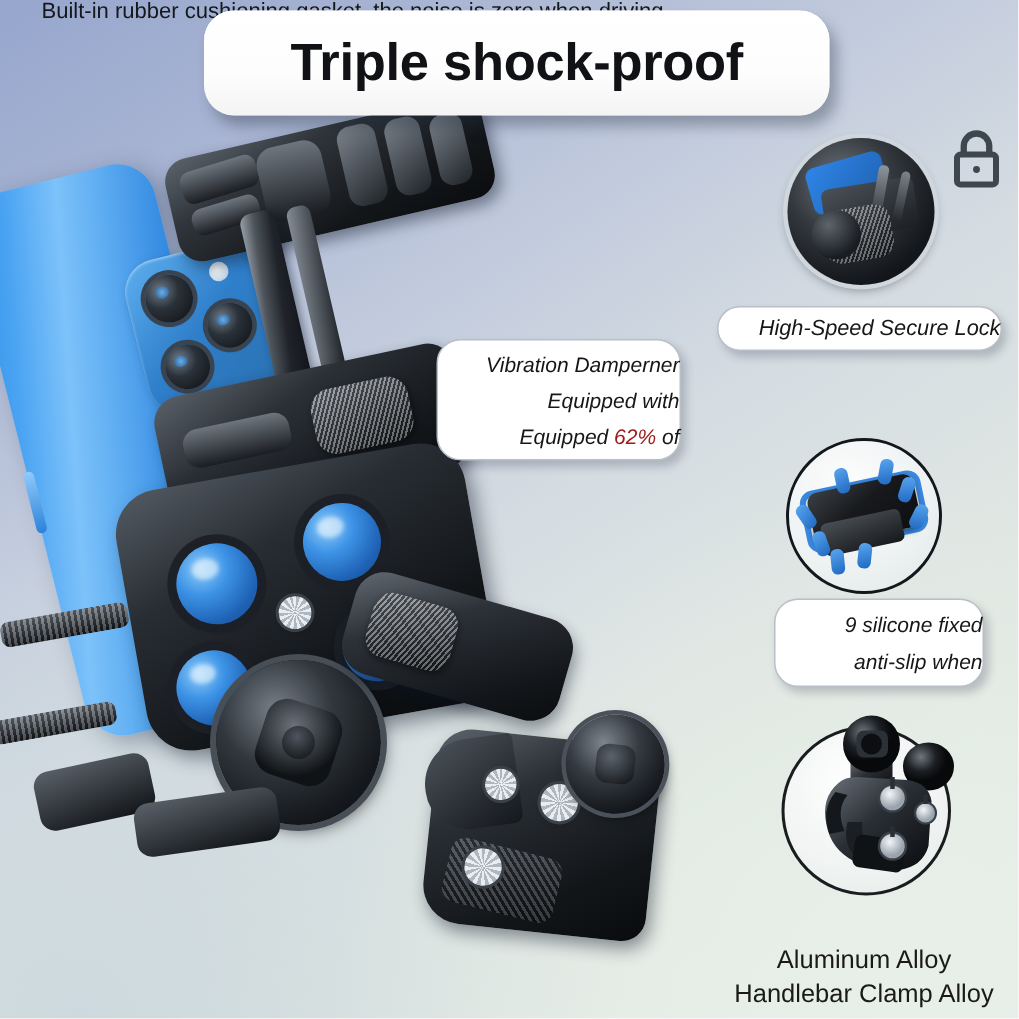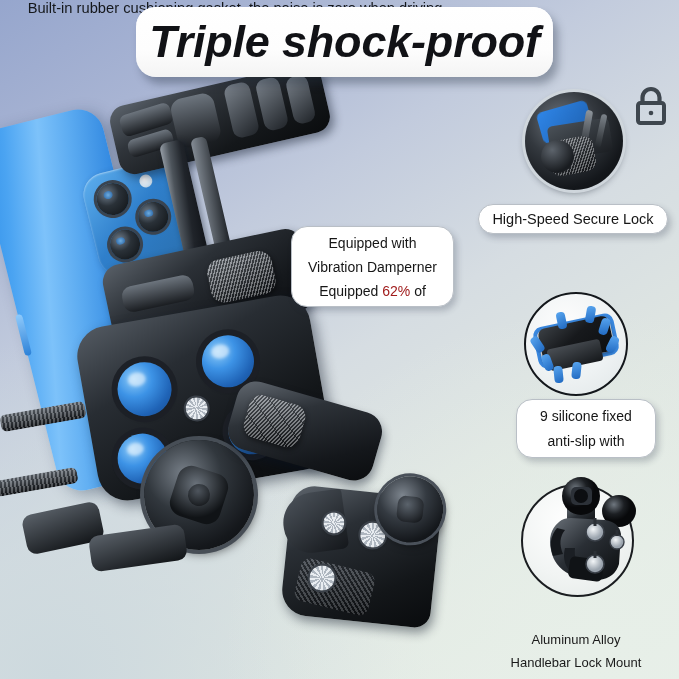--- a/index.html
+++ b/index.html
@@ -19,52 +19,52 @@
 
   
   .title-pill{
     position:absolute;left:136px;top:7px;width:417px;height:70px;
     background:linear-gradient(180deg,#ffffff 0%,#fdfdfd 60%,#f4f4f4 100%);
     border-radius:20px;
     box-shadow:5px 7px 9px rgba(30,40,60,.34), 0 1px 0 #fff inset;
     display:flex;align-items:center;justify-content:center;
   }
   .title-pill .txt{
-    font-size:45px;font-weight:bold;color:#111216;letter-spacing:-.2px;
+    font-size:35px;font-weight:bold;color:#111216;letter-spacing:-.2px;
     white-space:nowrap;
-    font-style:italic;
   }
 
   
   .callout{
     position:absolute;
     background:#ffffff;
     border:1px solid #b9bfc6;
     border-radius:14px;
     box-shadow:3px 4px 6px rgba(40,50,70,.24);
-    display:flex;flex-direction:column;align-items:center;justify-content:center;
+    display:flex;flex-direction:column;align-items:flex-end;justify-content:center;
     color:#161616;
     text-align:center;
+    font-style:italic;
   }
   .callout .line{font-size:14.5px;line-height:23px;white-space:nowrap;}
   .red{color:#a01c1c;}
 
   #vib-callout{left:291px;top:226px;width:161px;height:79px;border-radius:16px;}
   #vib-callout .line{font-size:14px;line-height:24px;}
 
   #lock-callout{left:478px;top:204px;width:188px;height:28px;border-radius:15px;}
   #lock-callout .line{font-size:14.5px;}
 
   #jaws-callout{left:516px;top:399px;width:138px;height:57px;border-radius:16px;}
   #jaws-callout .line{font-size:14px;line-height:25px;}
 
   
   .caption{position:absolute;color:#1a1a1a;text-align:center;}
   #clamp-caption{left:478px;top:628px;width:196px;}
-  #clamp-caption .line{font-size:13px;line-height:23px;white-space:nowrap;}
+  #clamp-caption .line{font-size:17px;line-height:23px;white-space:nowrap;}
   #bottom-caption{
     left:8px;top:636px;width:470px;
     font-size:14.7px;color:#15181c;text-align:center;white-space:nowrap;
   }
 
   
   #lock-icon{position:absolute;left:630px;top:84px;width:42px;height:44px;}
 
   
   .inset{position:absolute;border-radius:50%;overflow:hidden;}
@@ -314,22 +314,22 @@
           <i></i>
         </div>
     </div>
   </div>
 
   <div class="title-pill">
     <span class="txt">Triple shock-proof</span>
   </div>
 
   <div class="callout" id="vib-callout">
+    <span class="line">Vibration Damperner</span>
     <span class="line">Equipped with</span>
-    <span class="line">Vibration Damperner</span>
     <span class="line"><span>Equipped </span><span class="red">62%</span><span> of</span></span>
   </div>
 
   <div class="inset" id="lock-inset">
     <div class="blu"></div>
       <div class="body"></div>
     <div class="armL"></div>
       <div class="armR"></div>
     <div class="knurl"></div>
       <div class="cap"></div>
@@ -352,21 +352,21 @@
     <div class="jaw" style="left:33px;top:20px;transform:rotate(-12deg);"></div>
     <div class="jaw" style="left:48px;top:70px;transform:rotate(6deg);"></div>
     <div class="jaw" style="left:62px;top:14px;transform:rotate(10deg);"></div>
     <div class="jaw" style="left:76px;top:26px;transform:rotate(18deg);"></div>
     <div class="jaw" style="left:84px;top:44px;transform:rotate(26deg);"></div>
     <div class="jaw" style="left:30px;top:74px;transform:rotate(-6deg);"></div>
   </div>
   <div class="ring" id="jaws-ring"></div>
   <div class="callout" id="jaws-callout">
     <span class="line">9 silicone fixed</span>
-    <span class="line">anti-slip with</span>
+    <span class="line">anti-slip when</span>
   </div>
 
   <div class="inset" id="clamp-inset"></div>
   <div class="ring" id="clamp-ring"></div>
   <svg id="clamp-art" viewBox="0 0 130 130">
     <defs>
       <linearGradient id="mg" x1="0" y1="0" x2="1" y2="1">
         <stop offset="0" stop-color="#6b727a"></stop>
           <stop offset=".45" stop-color="#2a2f35"></stop>
         <stop offset="1" stop-color="#0a0c0e"></stop>
@@ -390,18 +390,18 @@
     <path d="M36 58 q-10 12 -4 28 l10 -2 q-6 -14 2 -24 z" fill="#14171b"></path>
     <path d="M44 78 q-4 16 8 26 l12 -4 q-12 -8 -10 -22 z" fill="#1b1f24"></path>
     <rect x="48" y="88" width="34" height="22" rx="5" fill="#101316" transform="rotate(8 65 99)"></rect>
     <circle cx="74" cy="62" r="9" fill="url(#sg)" stroke="#3a4048" stroke-width="1.6"></circle>
     <circle cx="96" cy="72" r="7" fill="url(#sg)" stroke="#3a4048" stroke-width="1.4"></circle>
     <circle cx="74" cy="94" r="9" fill="url(#sg)" stroke="#3a4048" stroke-width="1.6"></circle>
     <path d="M74 56 v-8 M96 66 v-6 M74 88 v-7" stroke="#2a2f35" stroke-width="3"></path>
   </svg>
   <div class="caption" id="clamp-caption">
     <div class="line">Aluminum Alloy</div>
-    <div class="line">Handlebar Lock Mount</div>
+    <div class="line">Handlebar Clamp Alloy</div>
   </div>
 
   <div id="bottom-caption">Built-in rubber cushioning gasket, the noise is zero when driving</div>
 
 </div>
 
 </body></html>

